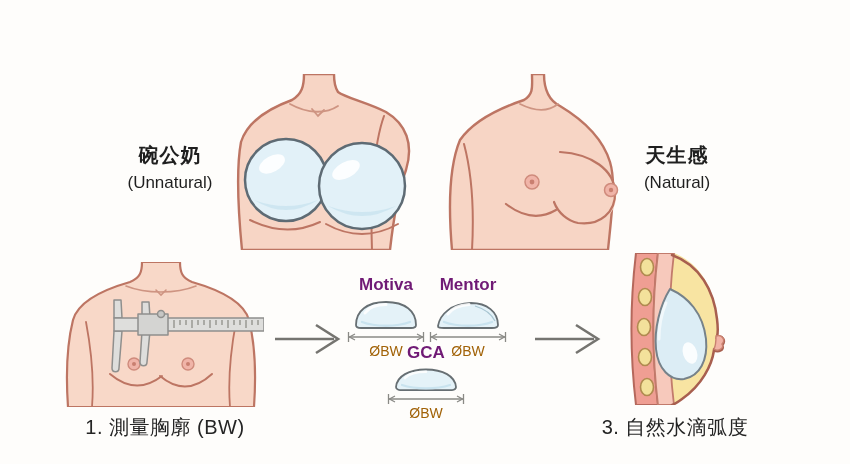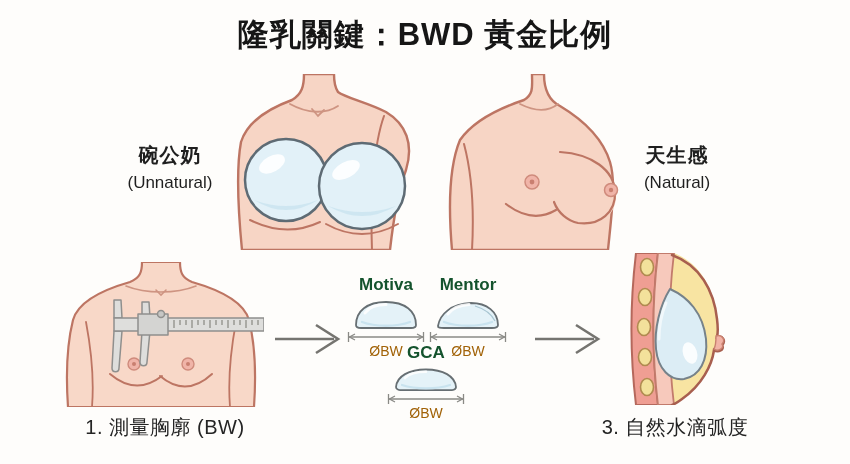--- a/index.html
+++ b/index.html
@@ -7,35 +7,34 @@
   .canvas{position:relative;width:850px;height:464px;background:#FEFDFB;overflow:hidden;}
   .title{position:absolute;top:14px;left:0;width:850px;text-align:center;
          font-size:31px;font-weight:700;color:#161616;letter-spacing:1px;}
   .side-label{position:absolute;text-align:center;color:#1f1f1f;}
   .side-label .zh{font-size:20px;font-weight:600;letter-spacing:1px;}
   .side-label .en{font-size:17px;font-weight:400;margin-top:4px;}
   .label-unnatural{left:92px;top:142px;width:156px;}
   .label-natural{left:598px;top:142px;width:158px;}
   .illus{position:absolute;}
   .implant-card{position:absolute;display:flex;flex-direction:column;align-items:center;width:92px;}
-  .implant-card .brand{font-size:17px;font-weight:600;color:#14532d;height:21px;}
+  .implant-card .brand{font-size:17px;font-weight:600;color:#701a75;height:21px;}
   .implant-card .obw{font-size:14px;font-weight:400;color:#a16207;margin-top:1px;}
   .implant-card svg.shape{margin-top:3px;}
   .implant-card svg.dim{margin-top:3px;}
   .caption{position:absolute;top:414px;font-size:20px;color:#242424;text-align:center;letter-spacing:0.5px;}
   .cap1{left:55px;width:220px;}
   .cap2{left:305px;width:240px;}
   .cap3{left:572px;width:206px;}
 </style>
 </head>
 <body>
 
 <div class="canvas">
 
-  <div class="title">隆乳關鍵：BWD 黃金比例</div>
 
   <div class="side-label label-unnatural">
     <div class="zh">碗公奶</div>
     <div class="en">(Unnatural)</div>
   </div>
   <div class="side-label label-natural">
     <div class="zh">天生感</div>
     <div class="en">(Natural)</div>
   </div>
 

